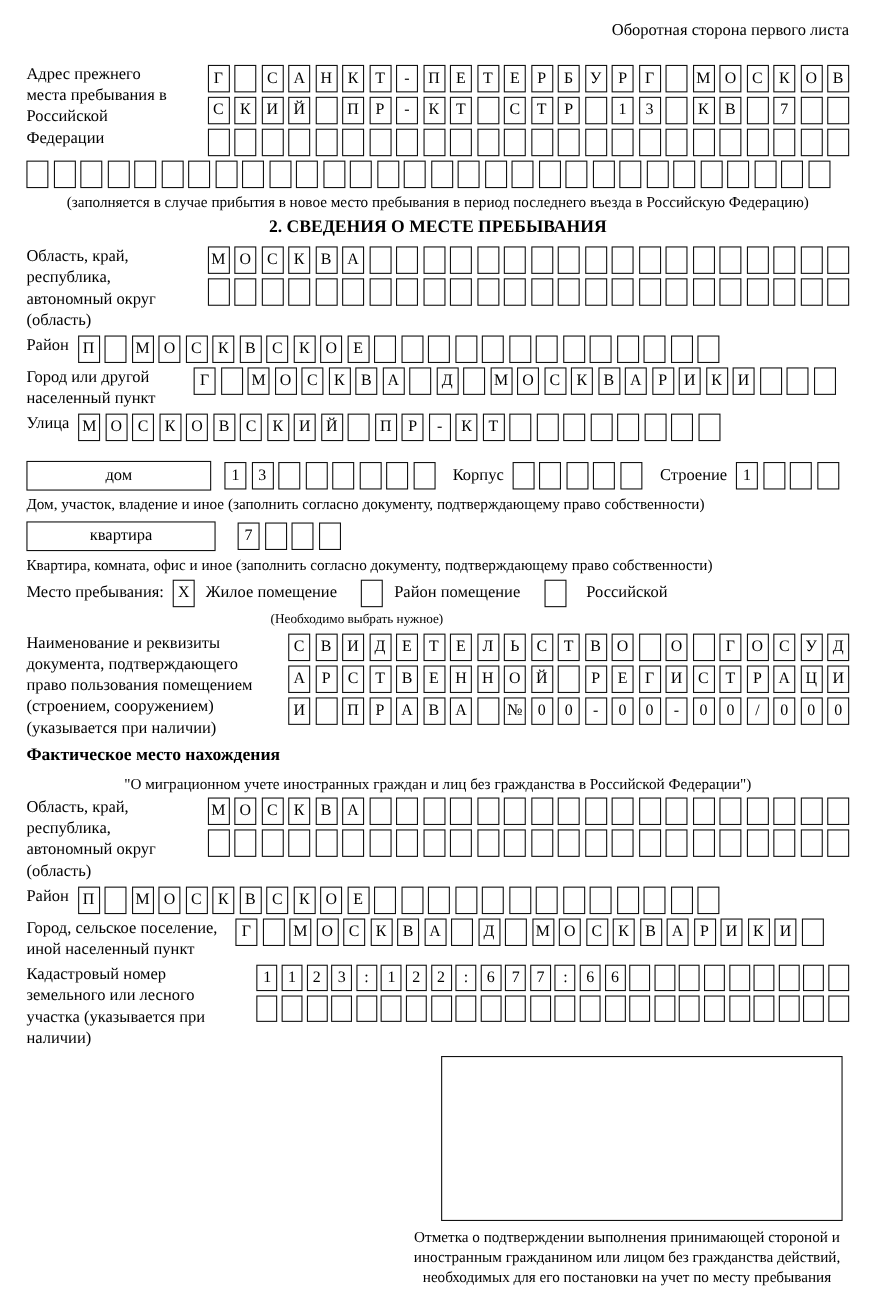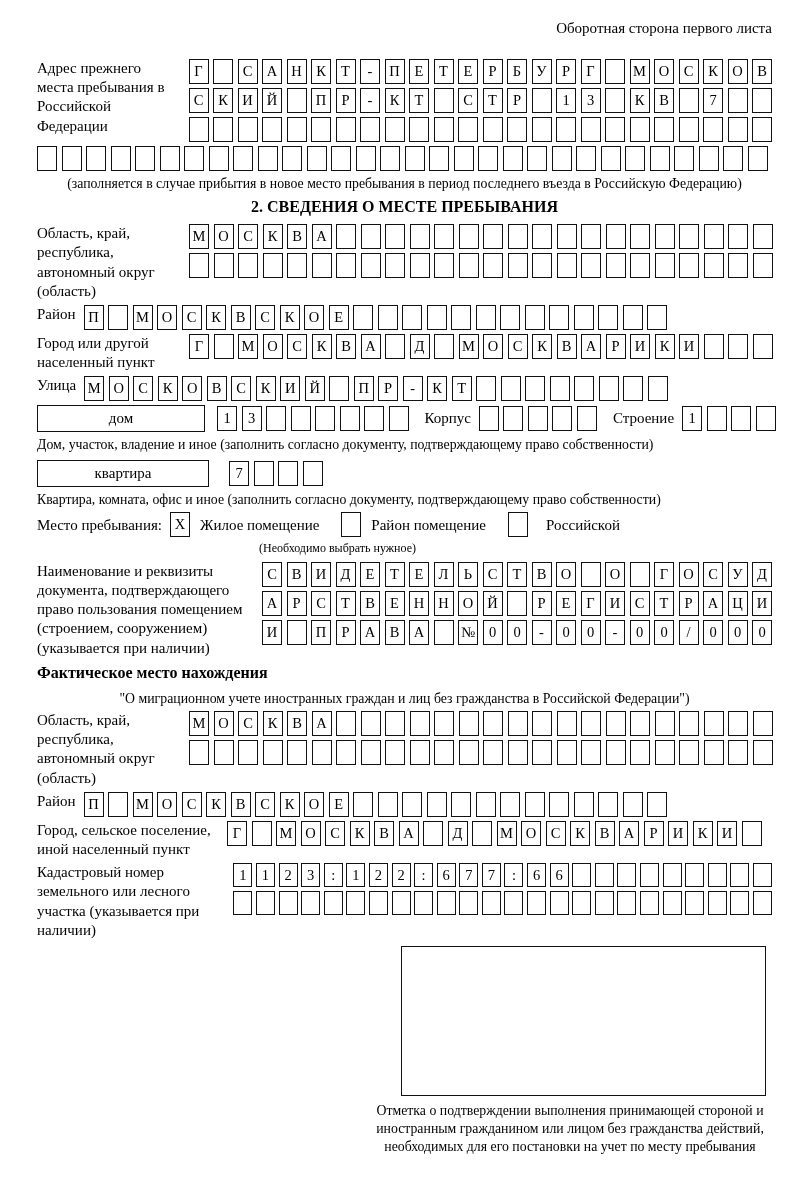--- a/index.html
+++ b/index.html
@@ -2,21 +2,21 @@
 <html><head>
 <meta charset="utf-8">
 <style>
   * { box-sizing: border-box; margin: 0; padding: 0; }
   html, body { background: #fff; }
   body {
     width: 800px; height: 1180px; overflow: hidden;
     font-family: "Liberation Serif", "DejaVu Serif", serif;
     color: #000;
   }
-  .page { padding: 20px 28px 0 37px; }
+  .page { padding: 20px 28px 0 24px; }
 
   .header-note { text-align: right; font-size: 15px; margin-bottom: 22px; }
 
   .frow { display: flex; align-items: flex-start; margin-bottom: 4px; }
   .flabel { font-size: 15px; line-height: 1.28; padding-right: 8px; flex: none; }
   .cellcol { margin-left: auto; display: flex; flex-direction: column; gap: 4px; }
   .cells { display: flex; gap: 4.5px; }
   .cell {
     flex: none; width: 20px; height: 25px; border: 1.7px solid #111;
     display: flex; align-items: center; justify-content: center;
@@ -31,33 +31,33 @@
   .h3 { font-weight: bold; font-size: 16px; margin: 6px 0 8px 0; }
 
   .widebox {
     border: 1.7px solid #111; height: 27px; flex: none;
     display: flex; align-items: center; justify-content: center; font-size: 15px;
   }
   .inl { font-size: 15px; line-height: 27px; white-space: nowrap; }
   .gap8 { width: 8px; flex: none; } .gap12 { width: 12px; flex: none; }
   .gap16 { width: 16px; flex: none; } .gap20 { width: 20px; flex: none; }
 
-  .mesto-row { display: flex; align-items: flex-start; margin: 4px 0 2px 0; }
+  .mesto-row { display: flex; align-items: center; margin: 4px 0 2px 0; }
   .mesto-row .cell { margin: 0 10px 0 8px; }
   .note-choose { font-size: 12px; margin: 2px 0 6px 222px; }
 
   .stamp-box {
     width: 365px; height: 150px; border: 1.6px solid #111;
     margin: 6px 6px 0 auto;
   }
   .stamp-caption {
     width: 420px; margin: 6px -8px 0 auto; text-align: center;
     font-size: 13.8px; line-height: 1.3;
   }
-  .mt2 { margin-top: 4px; }
+  .mt2 { margin-top: 18px; }
 </style>
 </head>
 <body>
 
 <div class="page">
 
   <div class="header-note">Оборотная сторона первого листа</div>
 
   <div class="frow">
     <div class="flabel" style="width:150px">Адрес прежнего места пребывания в Российской Федерации</div>

